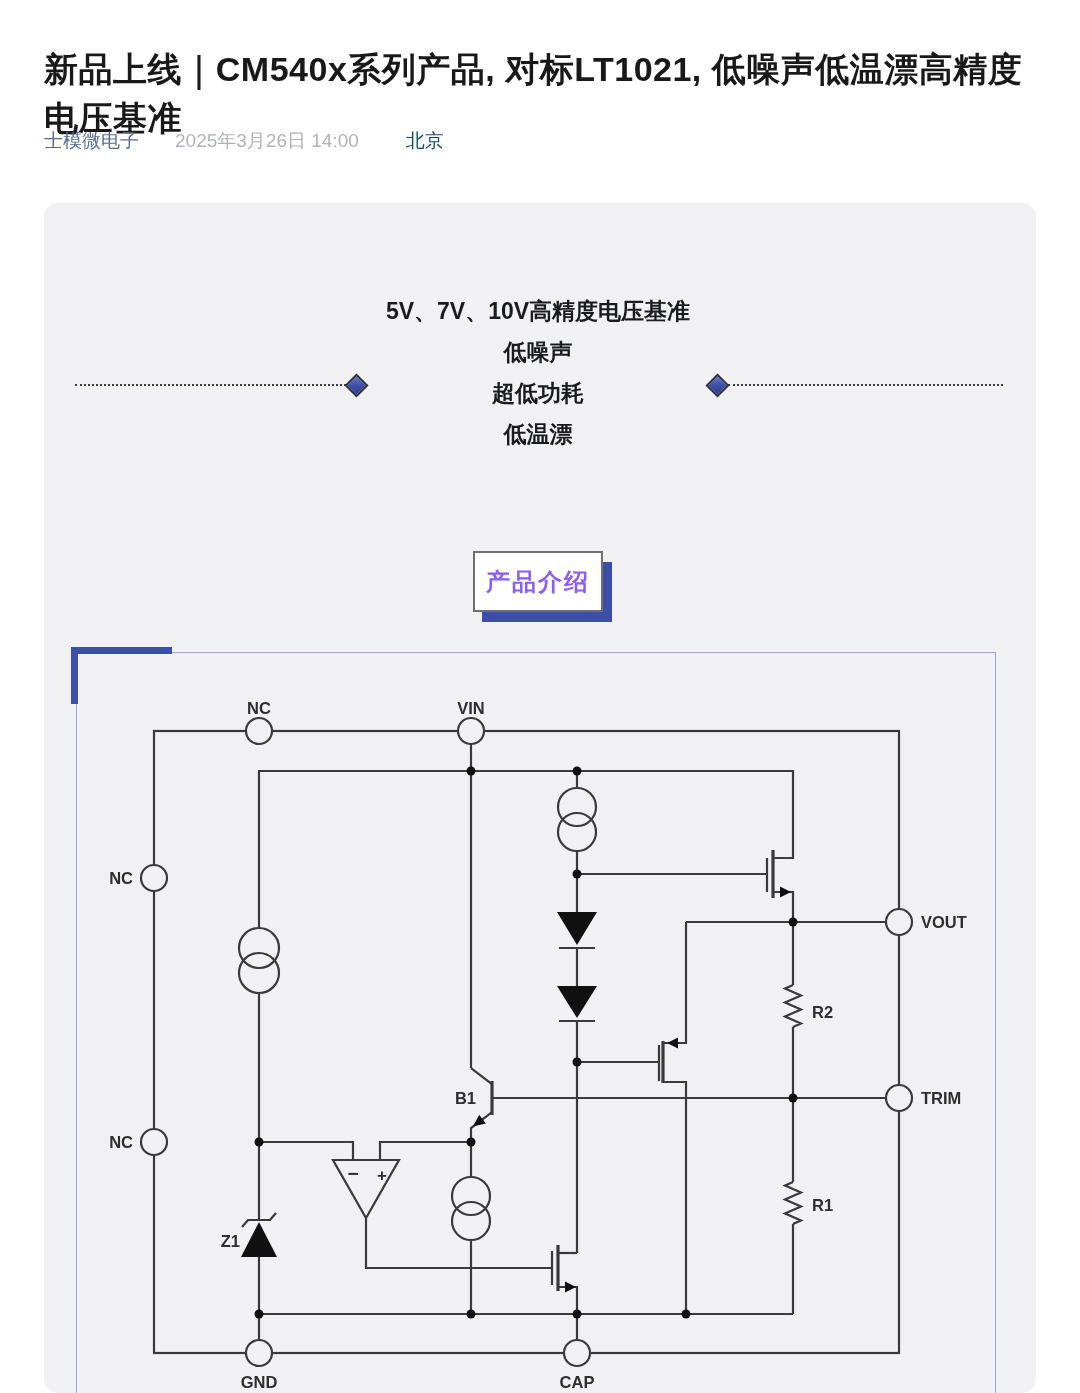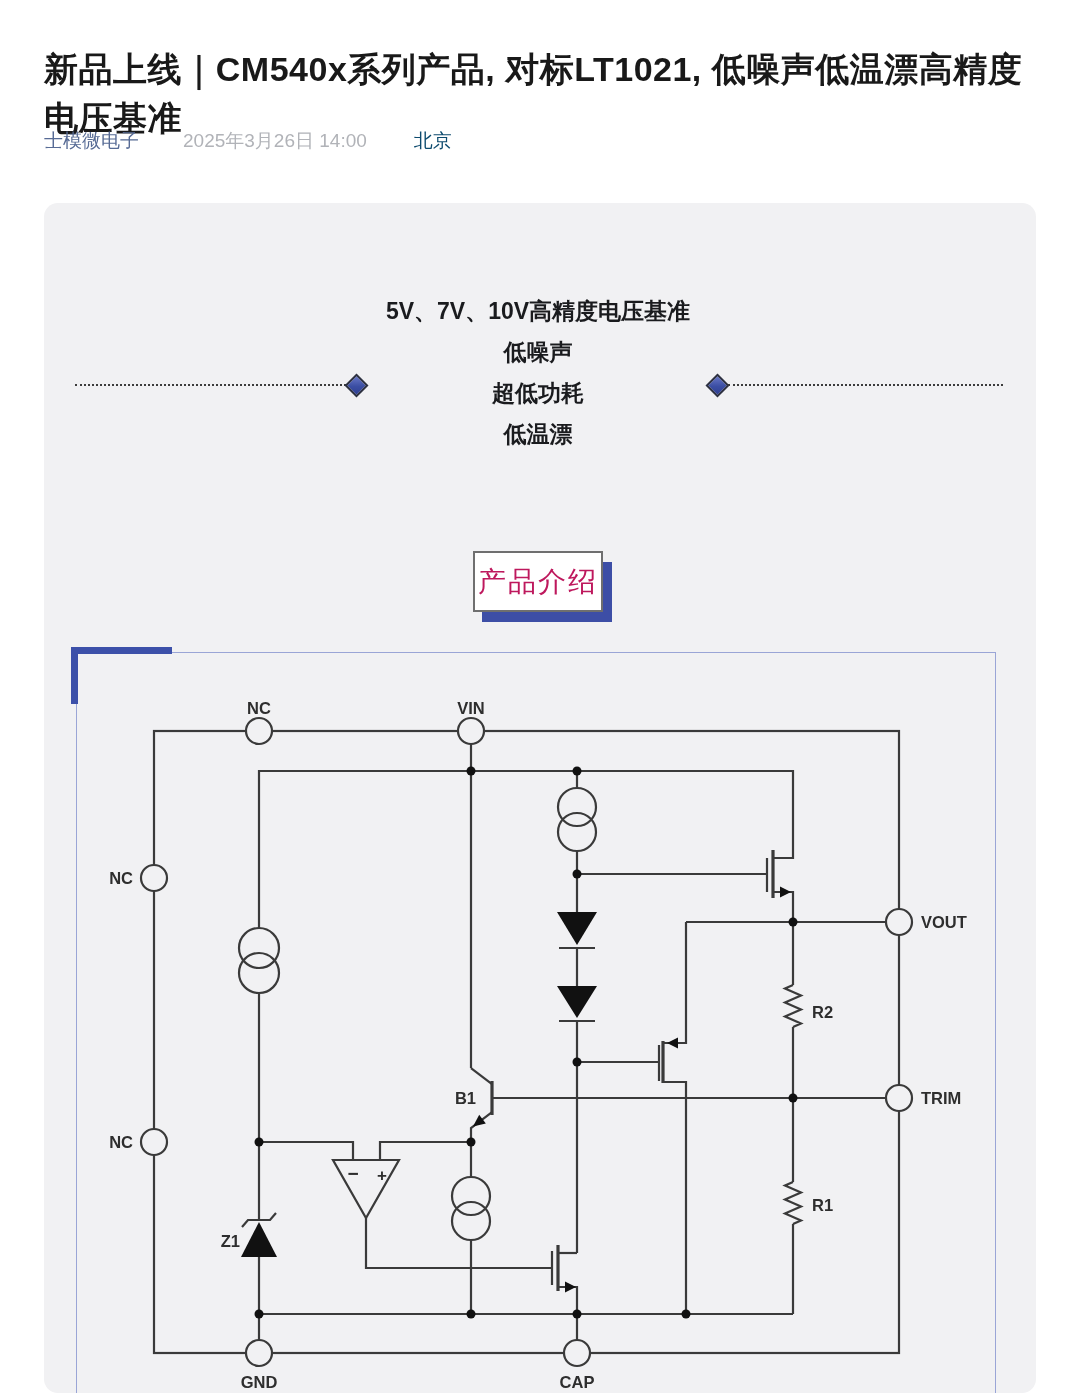--- a/index.html
+++ b/index.html
@@ -4,42 +4,42 @@
 <style>
   html,body{margin:0;padding:0;background:#ffffff;}
   body{width:1080px;height:1393px;position:relative;overflow:hidden;
        font-family:"Liberation Sans",sans-serif;-webkit-font-smoothing:antialiased;}
   .abs{position:absolute;}
   
   .title{left:44px;top:22px;width:993px;font-size:34px;line-height:49px;
          font-weight:700;color:#191919;letter-spacing:.5px;}
   .meta{left:44px;top:128px;width:900px;font-size:19px;display:flex;align-items:center;gap:32px;}
   .author{color:#576b95;cursor:pointer;}
-  .date{color:#b1b3b8;margin-left:12px;}
+  .date{color:#b1b3b8;margin-left:4px;}
   .loc{color:#0c4a6e;margin-left:15px;}
   
   .card{left:44px;top:203px;width:992px;height:1190px;background:#f1f1f3;
         border-radius:14px;}
   
   .features{left:44px;top:291px;width:988px;text-align:center;font-size:23px;
             font-weight:700;color:#1a1b1e;line-height:41px;}
   .dotline{height:0;border-top:2px dotted #3c3c3c;top:384px;}
   .dot-left{left:75px;width:271px;}
   .dot-right{left:728px;width:275px;}
   .diamond{width:13px;height:13px;transform:rotate(45deg);
            background:linear-gradient(135deg,#6877c7 0%,#3b4ea3 55%,#2f3f92 100%);
            border:2px solid #2c3040;top:377px;}
   .dia-left{left:348px;}
   .dia-right{left:709px;}
   
   .plate-shadow{left:482px;top:562px;width:130px;height:60px;background:#3d4ea6;}
   .plate{left:473px;top:551px;width:130px;height:61px;background:#ffffff;
          border:2px solid #6f6f6f;box-sizing:border-box;display:flex;
          align-items:center;justify-content:center;}
-  .plate span{font-size:28px;font-weight:400;color:#be185d;letter-spacing:2px;}
+  .plate span{font-size:24px;font-weight:700;color:#8b5cf6;letter-spacing:2px;}
   
   .diagram{left:76px;top:652px;width:920px;height:741px;box-sizing:border-box;
            border:1px solid #9aa5d6;border-bottom:none;}
   .corner-h{left:71px;top:647px;width:101px;height:7px;background:#3c50a9;}
   .corner-v{left:71px;top:647px;width:7px;height:57px;background:#3c50a9;}
   svg text{font-family:"Liberation Sans",sans-serif;font-weight:600;fill:#2e2e2e;}
 </style>
 </head>
 <body>
 

